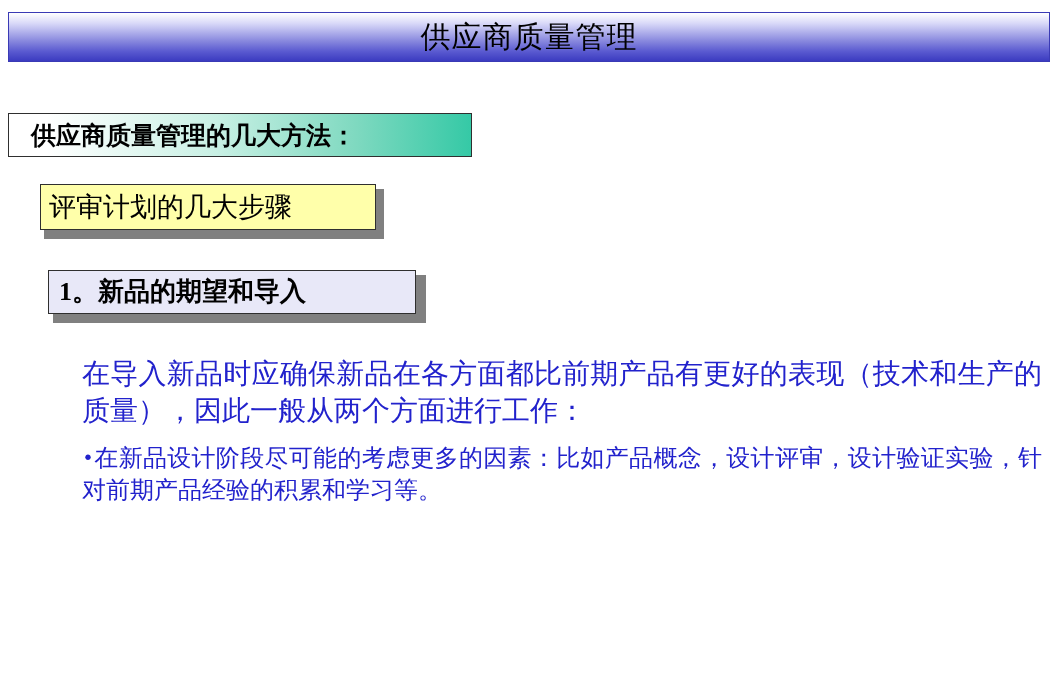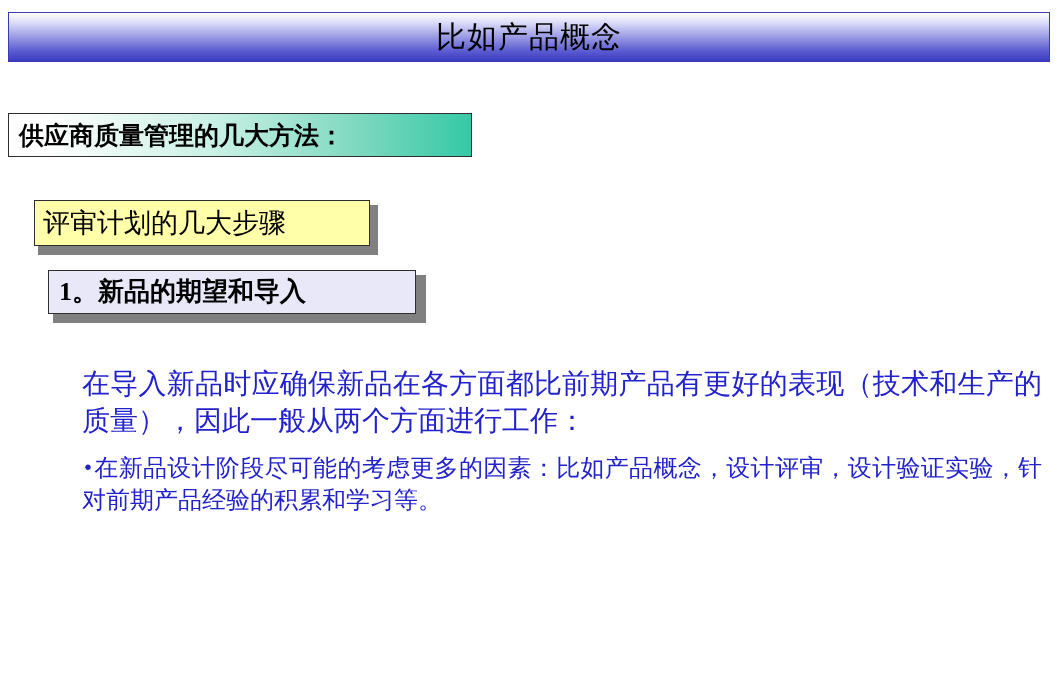--- a/index.html
+++ b/index.html
@@ -50,30 +50,30 @@
     align-items: center;
     box-sizing: border-box;
     padding-left: 10px;
   }
   .section-head .section-text {
     font-family: Liberation Serif, serif;
     font-weight: bold;
     font-size: 25px;
     color: #000000;
     line-height: 1;
+    margin-left: 12px;
   }
 
   
   .sub-box {
     position: absolute;
-    left: 34px;
+    left: 40px;
     top: 184px;
     width: 340px;
     height: 50px;
-    margin-top: 16px;
   }
   .sub-box .shadow {
     position: absolute;
     left: 4px;
     top: 5px;
     width: 340px;
     height: 50px;
     background: #808080;
   }
   .sub-box .face {
@@ -139,21 +139,21 @@
     position: absolute;
     left: 82px;
     top: 356px;
     width: 960px;
   }
   .para-lead {
     font-family: "Liberation Serif", serif;
     font-size: 28px;
     color: #2222cc;
     line-height: 1.32;
-    margin: 10px 0 14px 0;
+    margin: 0 0 14px 0;
     text-align: justify;
   }
   .para-bullet {
     font-family: Liberation Mono, monospace;
     font-size: 24px;
     color: #2222cc;
     line-height: 1.34;
     margin: 0 0 10px 0;
     text-align: justify;
     text-indent: 0;
@@ -163,21 +163,21 @@
     vertical-align: 2px;
   }
   .hl-red {
     color: #e8308a;
   }
 </style>
 </head>
 <body>
 
 <div class="title-bar">
-  <span class="title-text">比如产品概念</span>
+  <span class="title-text">供应商质量管理</span>
 </div>
 
 <div class="section-head">
   <span class="section-text">供应商质量管理的几大方法：</span>
 </div>
 
 <div class="sub-box">
   <div class="shadow"></div>
   <div class="face">
     <span class="sub-text">评审计划的几大步骤</span>

